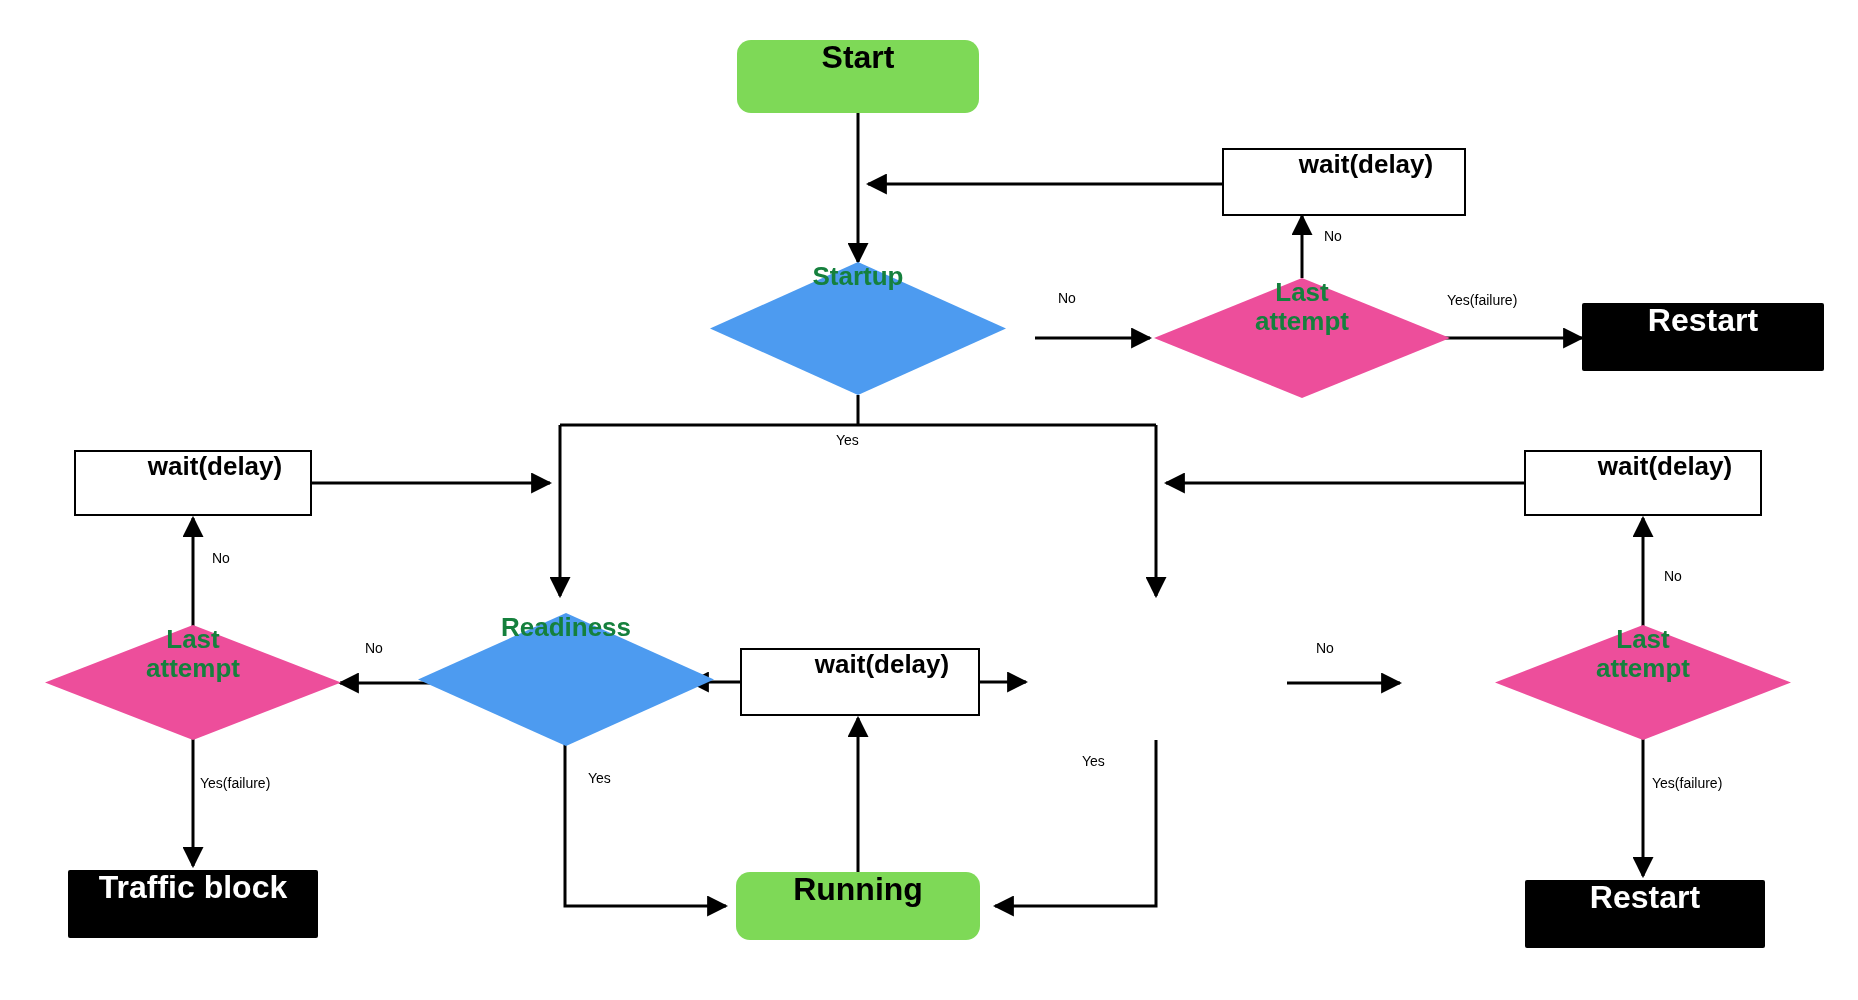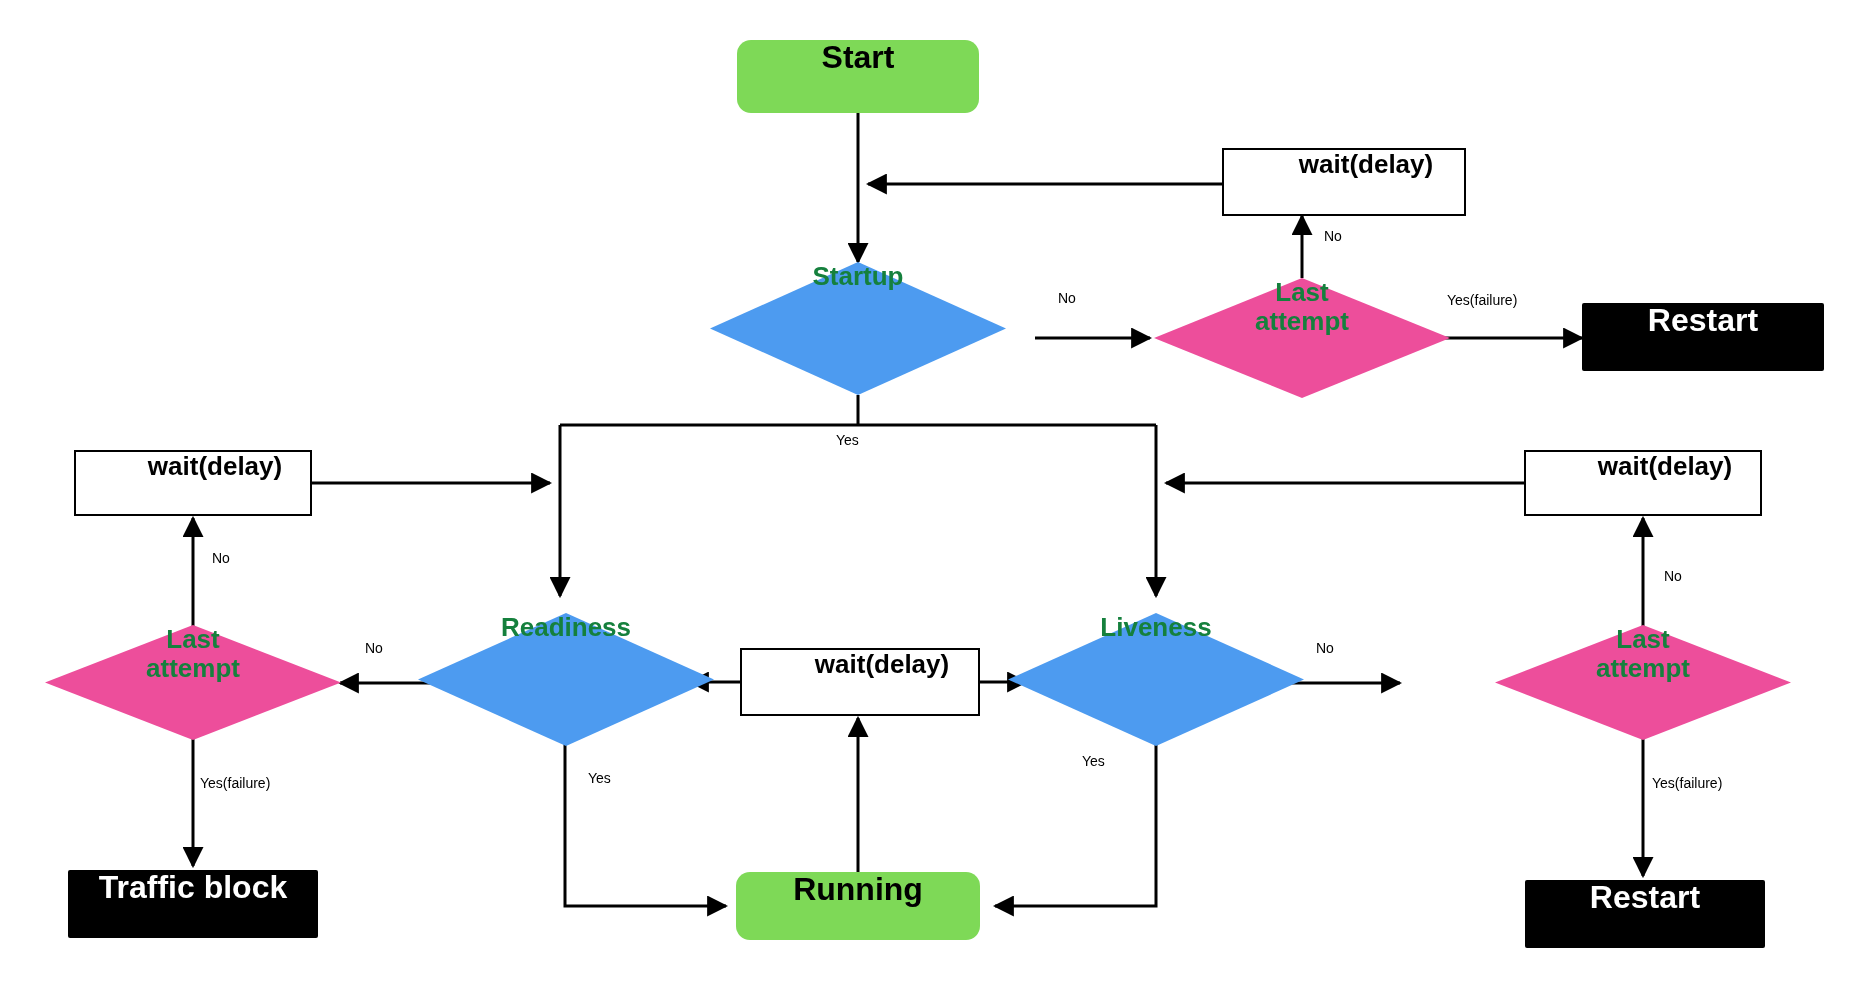--- a/index.html
+++ b/index.html
@@ -190,26 +190,20 @@
     <svg class="dia-shape" viewBox="0 0 296 133" preserveAspectRatio="none">
       <polygon points="148,0 296,66.5 148,133 0,66.5" fill="#4D9BF0"></polygon>
     </svg>
     <span class="node-label">Readiness</span>
   </div>
 
   <div class="node n-rect" style="left:740px; top:648px; width:240px; height:68px;">
     <span class="node-label">wait(delay)</span>
   </div>
 
-  <div class="node n-diamond" style="left:1008px; top:613px; width:296px; height:133px;">
-    <svg class="dia-shape" viewBox="0 0 296 133" preserveAspectRatio="none">
-      <polygon points="148,0 296,66.5 148,133 0,66.5" fill="#4D9BF0"></polygon>
-    </svg>
-    <span class="node-label">Liveness</span>
-  </div>
 
   <div class="node n-diamond" style="left:1495px; top:625px; width:296px; height:115px;">
     <svg class="dia-shape" viewBox="0 0 296 115" preserveAspectRatio="none">
       <polygon points="148,0 296,57.5 148,115 0,57.5" fill="#ED4E9B"></polygon>
     </svg>
     <span class="node-label">Last
 attempt</span>
   </div>
 
   <div class="node n-round" style="left:736px; top:872px; width:244px; height:68px; background:#7ED957;">

